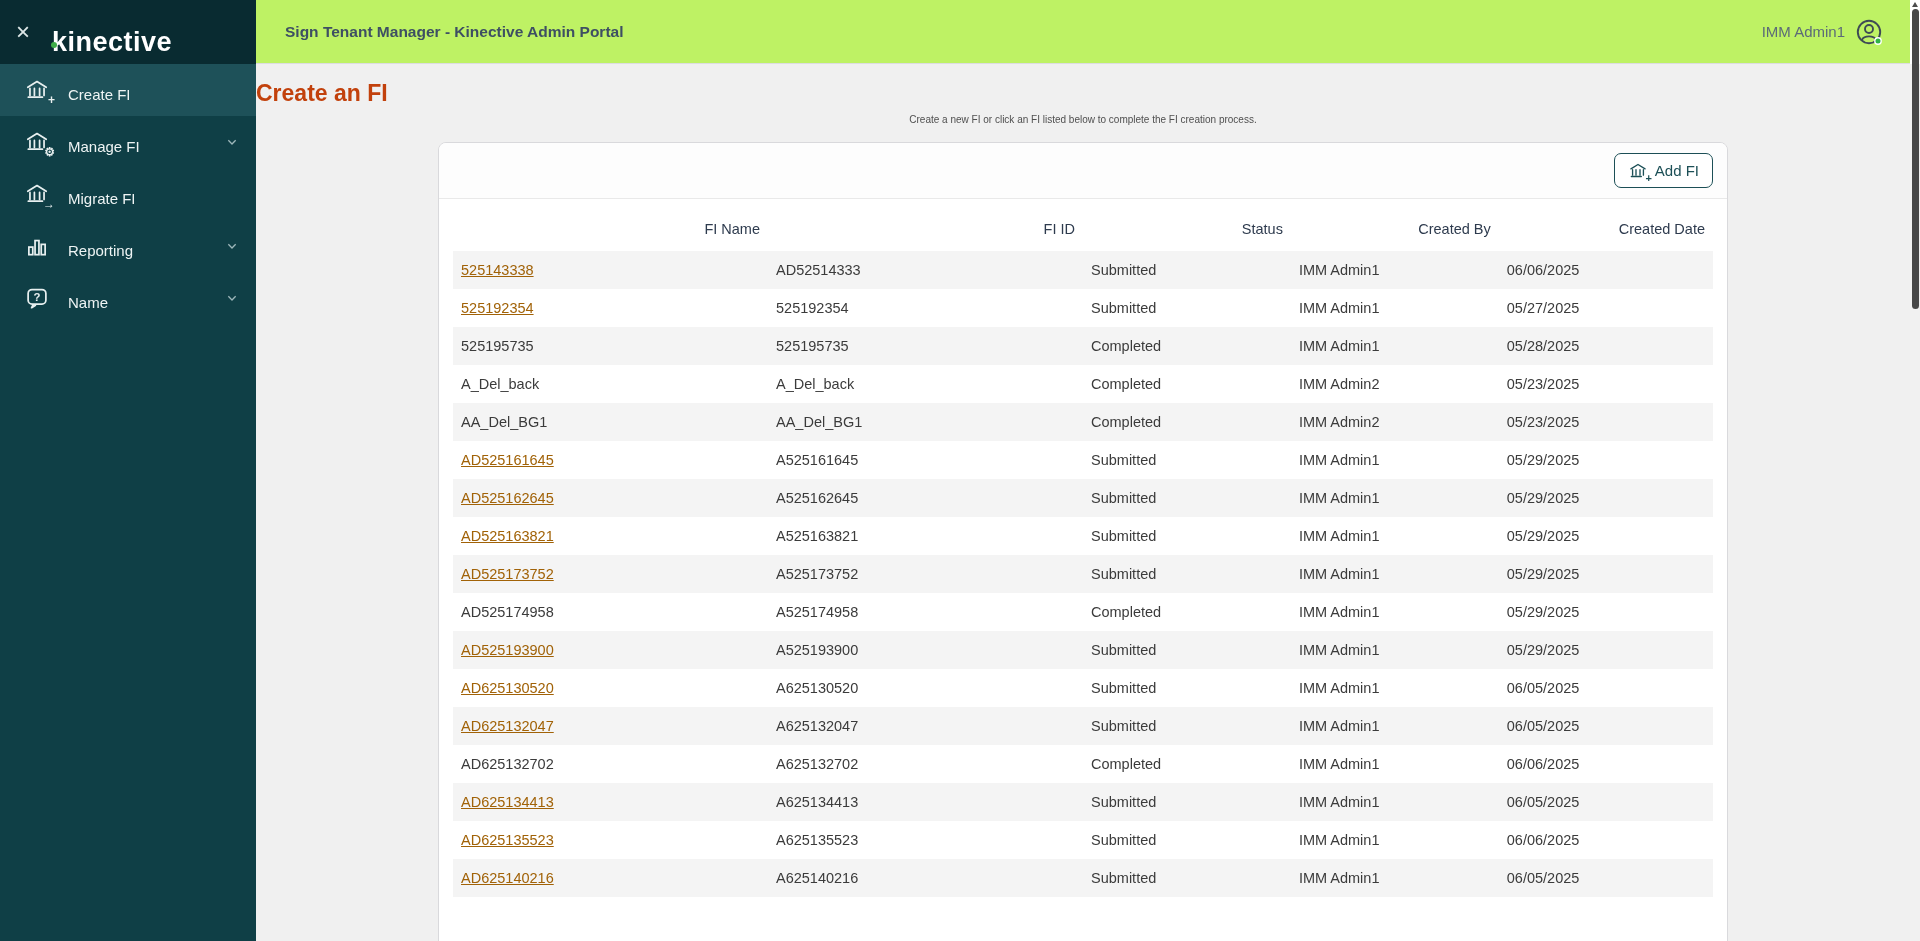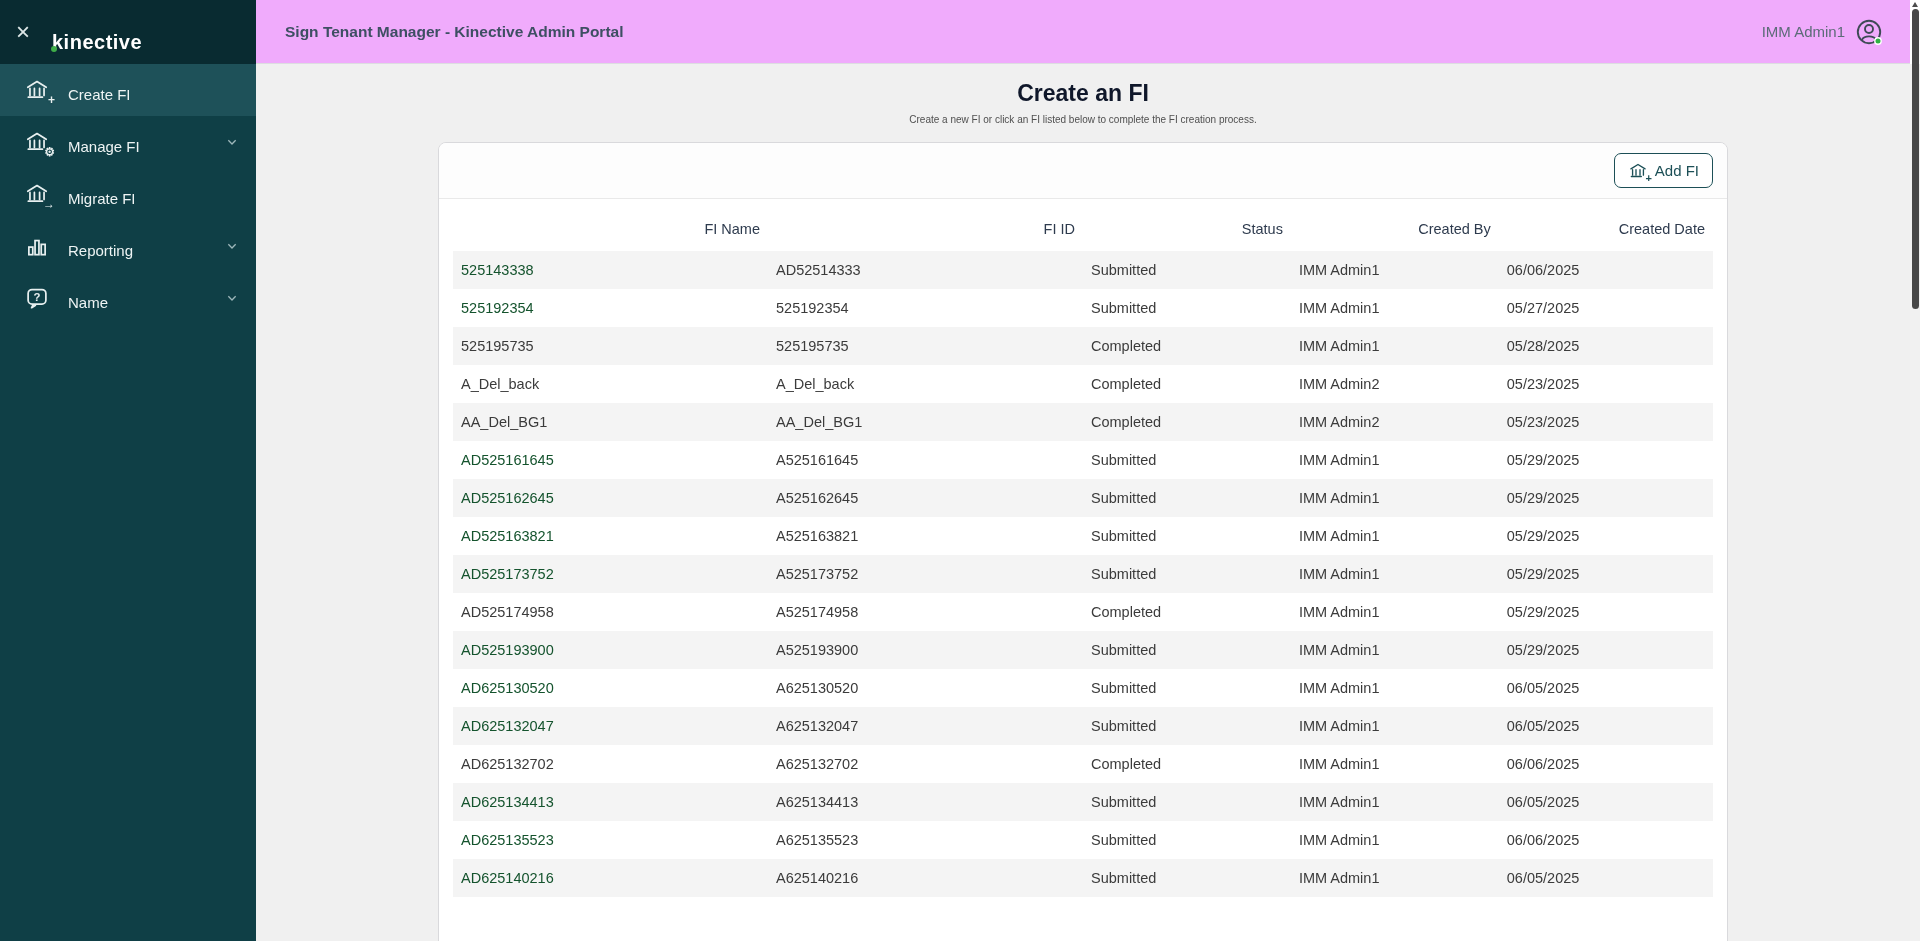--- a/index.html
+++ b/index.html
@@ -3,66 +3,66 @@
 <meta charset="utf-8">
 <style>
   * { margin:0; padding:0; box-sizing:border-box; }
   html,body { width:1920px; height:941px; font-family:"Liberation Sans", sans-serif; }
   .frame { position:relative; width:1920px; height:941px; overflow:hidden; background:#f0f0f0; }
 
   
   .sidebar { position:absolute; left:0; top:0; width:256px; height:941px; background:#0f3f46; z-index:3; }
   .logo-bar { height:64px; background:#092b31; display:flex; align-items:center; padding:0 16px; }
   .close-x { color:#dde7e7; font-size:24px; line-height:1; cursor:pointer; width:28px; font-weight:300; }
-  .wordmark { position:relative; color:#ffffff; font-size:20px; font-weight:600; letter-spacing:.5px; padding-left:8px;margin-top:20px; }
+  .wordmark { position:relative; color:#ffffff; font-size:27px; font-weight:600; letter-spacing:.5px; padding-left:8px;margin-top:20px; }
   .logo-dot { position:absolute; left:7px; top:15px; width:6px; height:6px; border-radius:50%; background:#3fae49; }
   .menu { padding-top:0; }
   .menu-item { height:52px; display:flex; align-items:center; padding:0 16px 0 24px; color:#eef4f4; cursor:pointer; }
   .menu-item.active { background:#1e5159; }
   .mi-icon { position:relative; width:26px; height:26px; color:#e8f0f0; flex:0 0 26px; }
   .mi-icon svg { width:26px; height:26px; display:block; }
   .mi-badge { position:absolute; right:-5px; bottom:-3px; font-size:12px; font-weight:700; color:#e8f0f0;
               text-shadow:0 0 2px #0f3f46; line-height:1; }
   .mi-label { font-size:15px; margin-left:18px; flex:1 1 auto;margin-top:9px; }
   .mi-chev { width:16px; height:16px; color:#9db7ba; }
   .mi-chev svg { width:16px; height:16px; display:block; }
 
   
-  .topbar { position:absolute; left:256px; top:0; right:10px; height:64px; background:#f0abfc;
+  .topbar { position:absolute; left:256px; top:0; right:10px; height:64px; background:#bef264;
             border-bottom:1px solid #dddde1; display:flex; align-items:center; z-index:2; }
   .topbar-title { margin-left:29px; font-size:15.5px; font-weight:700; color:#3e4f63; }
   .user-chip { margin-left:auto; margin-right:26px; display:flex; align-items:center; gap:9px; cursor:pointer; }
   .user-name { font-size:15px; color:#5c6b78; }
   .user-icon { position:relative; width:30px; height:30px; color:#3e4a55; }
   .user-icon svg { width:30px; height:30px; display:block; }
 
   
   .main { position:absolute; left:256px; top:64px; right:10px; bottom:0; padding-top:16px; }
-  .page-title { text-align:center; font-size:23px; font-weight:700; color:#0f172a; }
+  .page-title { text-align:left; font-size:23px; font-weight:700; color:#c2410c; }
   .page-subtitle { text-align:center; font-size:10px; color:#4f4f4f; margin-top:7px; }
   .card { width:1290px; margin:17px auto 0; background:#ffffff; border:1px solid #d9d9dc;
           border-radius:8px 8px 0 0; height:820px; overflow:hidden; }
   .card-toolbar { height:56px; border-bottom:1px solid #e9e9e9; display:flex; align-items:center;
                   justify-content:flex-end; padding:0 14px; background:#fdfdfd; }
   .add-fi-btn { display:flex; align-items:center; gap:7px; height:35px; padding:0 13px;
                 background:#ffffff; border:1px solid #1c4f56; border-radius:7px; color:#1c4f56;
                 font-size:15px; font-family:inherit; cursor:pointer; }
   .add-fi-btn .btn-icon { position:relative; width:20px; height:20px; }
   .add-fi-btn .btn-icon svg { width:20px; height:20px; display:block; }
   .add-fi-btn .btn-plus { position:absolute; right:-4px; bottom:-3px; font-size:11px; font-weight:700; line-height:1; }
 
   .tablewrap { margin:0 14px; }
   table { width:100%; border-collapse:collapse; table-layout:fixed; }
   col.c1 { width:25%; } col.c2 { width:25%; } col.c3 { width:16.5%; } col.c4 { width:16.5%; } col.c5 { width:17%; }
   thead th { text-align:right; font-size:14.5px; font-weight:400; color:#2e3b4e;
              padding:22px 8px 14px 8px; }
   tbody td { height:38px; font-size:14.5px; color:#3b3b3b; padding:0 8px; vertical-align:middle;
              overflow:hidden; white-space:nowrap; }
   tbody tr:nth-child(odd) { background:#f4f4f4; }
-  .fi-link { color:#14532d; cursor:pointer; }
+  .fi-link { color:#a16207; text-decoration:underline; cursor:pointer; }
 
   
   .win-scrollbar { position:absolute; right:0; top:0; width:10px; height:941px; background:#f1f1f1; z-index:5; }
   .sb-top { position:absolute; top:0; left:0; width:10px; height:64px; background:#ffffff; }
   .sb-arrow { position:absolute; top:2px; left:2px; width:0; height:0;
               border-left:3px solid transparent; border-right:3px solid transparent;
               border-bottom:5px solid #4c4c4c; }
   .sb-thumb { position:absolute; top:9px; left:1.5px; width:7px; height:300px; border-radius:4px; background:#474747; }
 </style>
 </head>

